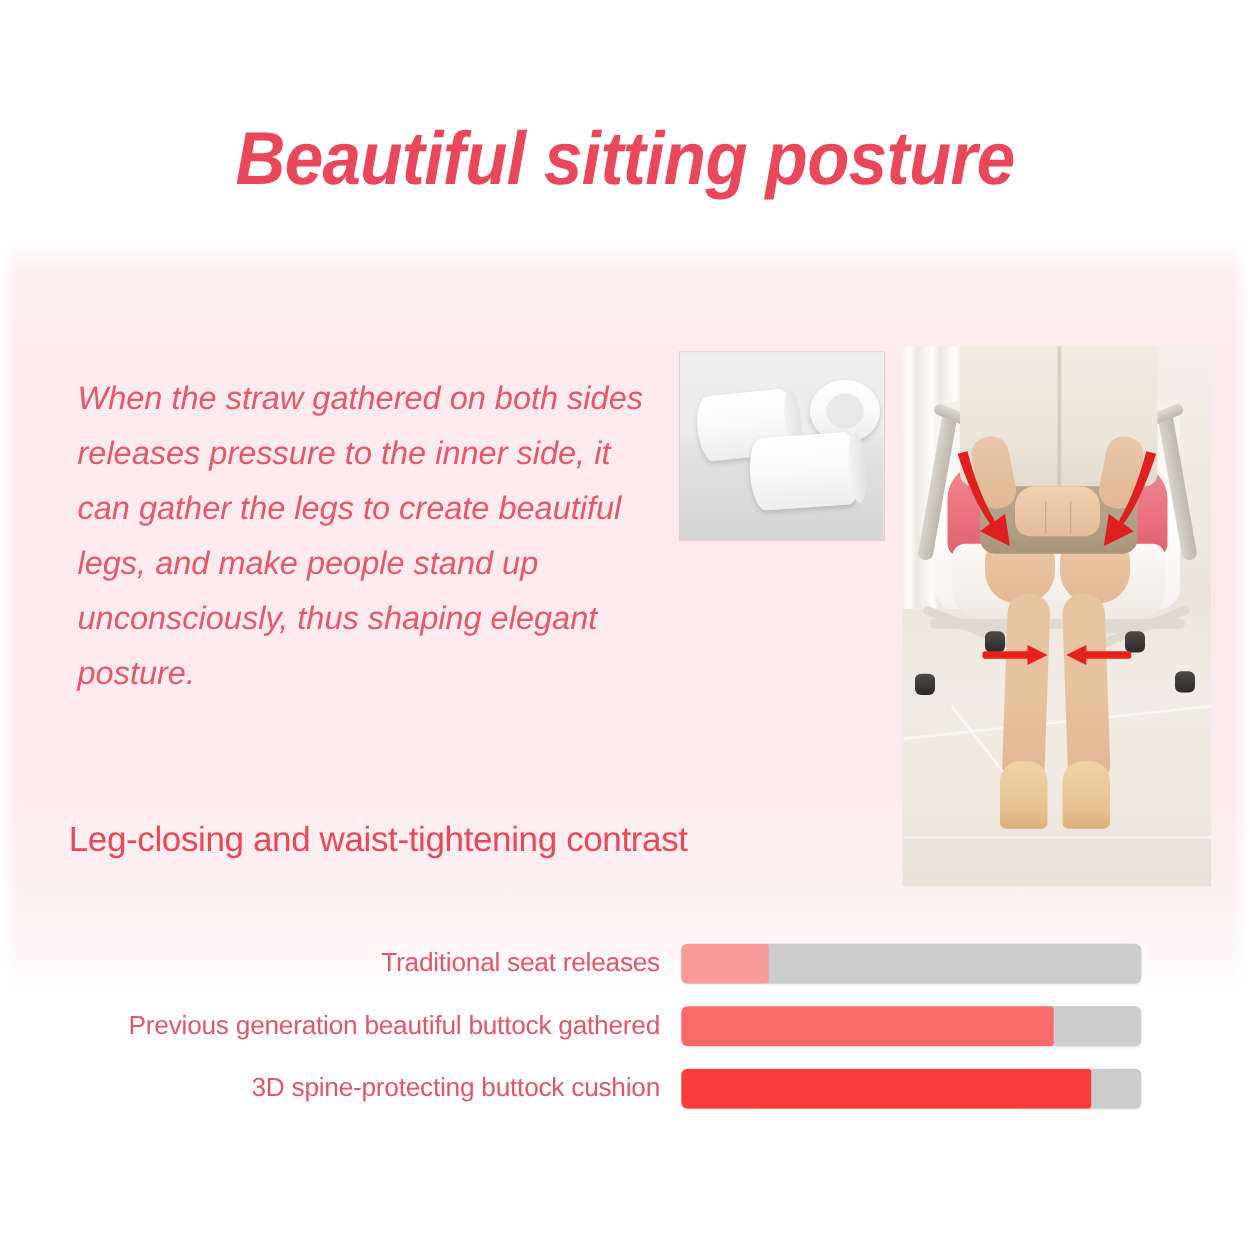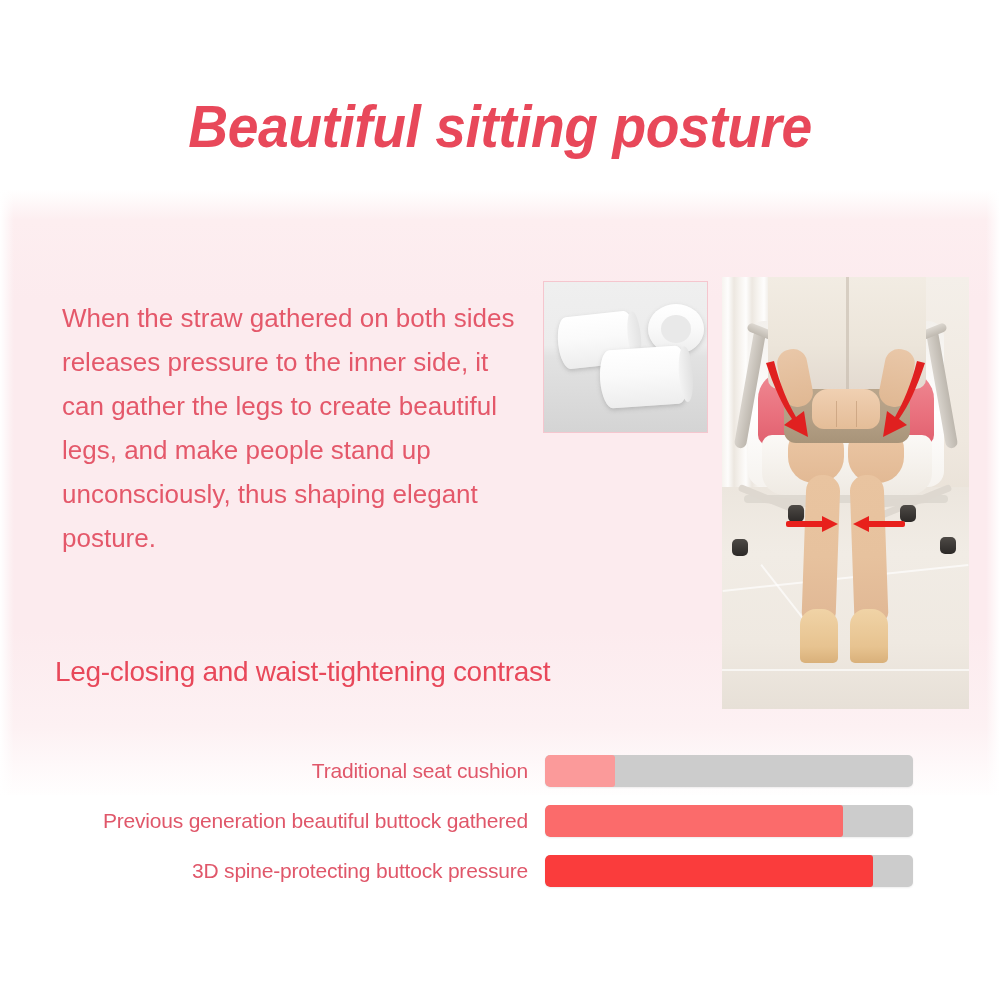--- a/index.html
+++ b/index.html
@@ -74,20 +74,21 @@
 
   
   .body-text {
     position: absolute;
     left: 62px; top: 296px;
     width: 470px;
     font-size: 26px;
     line-height: 44px;
     color: #e4586a;
     font-family: "Liberation Sans", sans-serif;
+    font-style: italic;
   }
 
   
   .section-heading {
     position: absolute;
     left: 55px; top: 656px;
     font-size: 28px;
     font-weight: normal;
     color: #e8485a;
     letter-spacing: -0.3px;
@@ -464,35 +465,35 @@
         <path d="M147 239 L 131 247 L 147 255 Z"></path>
       </g>
     </svg>
   </div>
 
   <div class="section-heading">Leg-closing and waist-tightening contrast</div>
 
   <div class="chart">
 
     <div class="bar-row">
-      <div class="bar-label">Traditional seat cushion</div>
+      <div class="bar-label">Traditional seat releases</div>
       <div class="bar-track">
         <div class="bar-fill" style="width: 19%; background: rgb(251, 154, 154);"></div>
       </div>
     </div>
 
     <div class="bar-row">
       <div class="bar-label">Previous generation beautiful buttock gathered</div>
       <div class="bar-track">
         <div class="bar-fill" style="width: 81%; background: rgb(251, 107, 107);"></div>
       </div>
     </div>
 
     <div class="bar-row">
-      <div class="bar-label">3D spine-protecting buttock pressure</div>
+      <div class="bar-label">3D spine-protecting buttock cushion</div>
       <div class="bar-track">
         <div class="bar-fill" style="width: 89%; background: rgb(250, 60, 60);"></div>
       </div>
     </div>
 
   </div>
 
 </div>
 
 </body></html>

